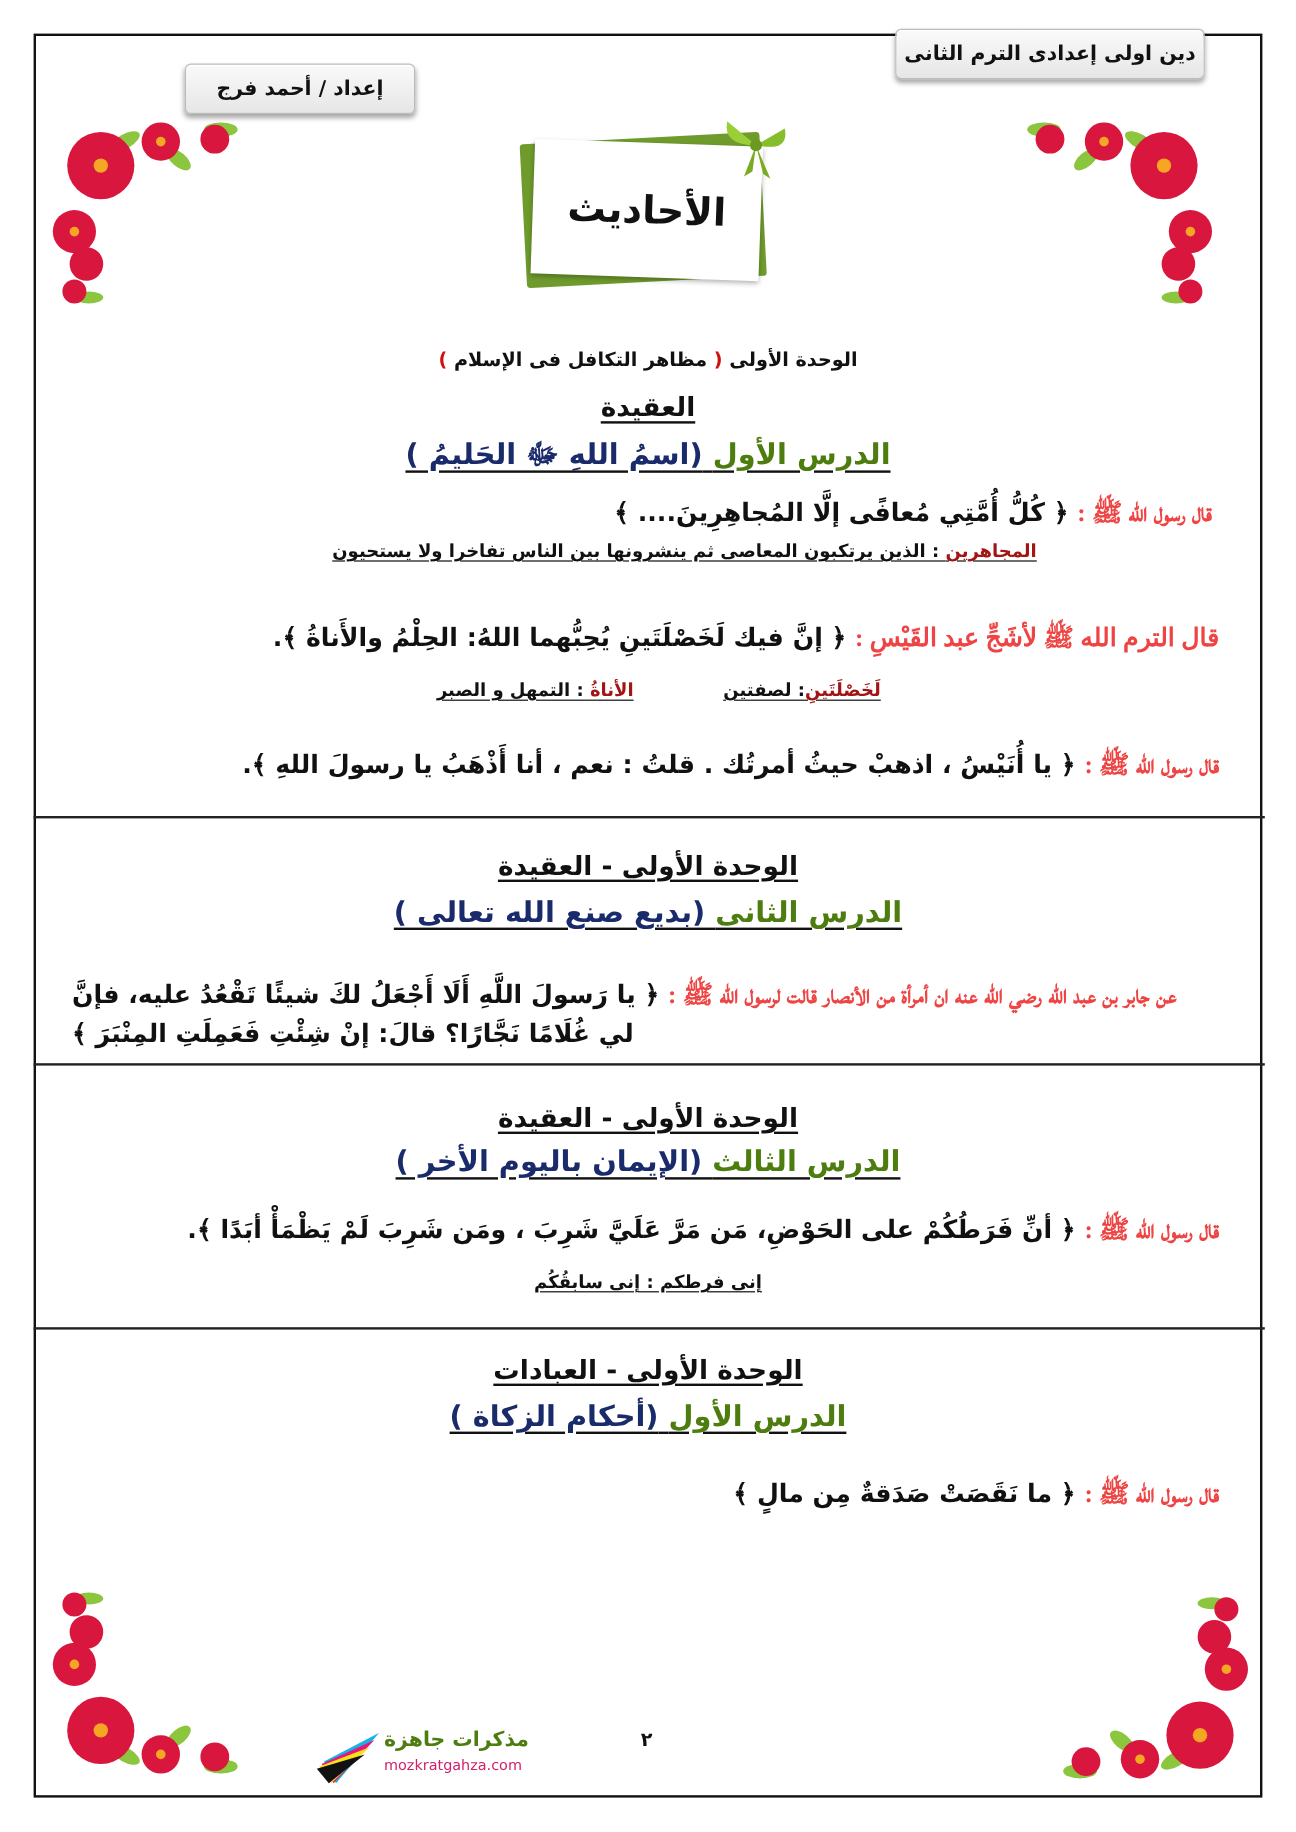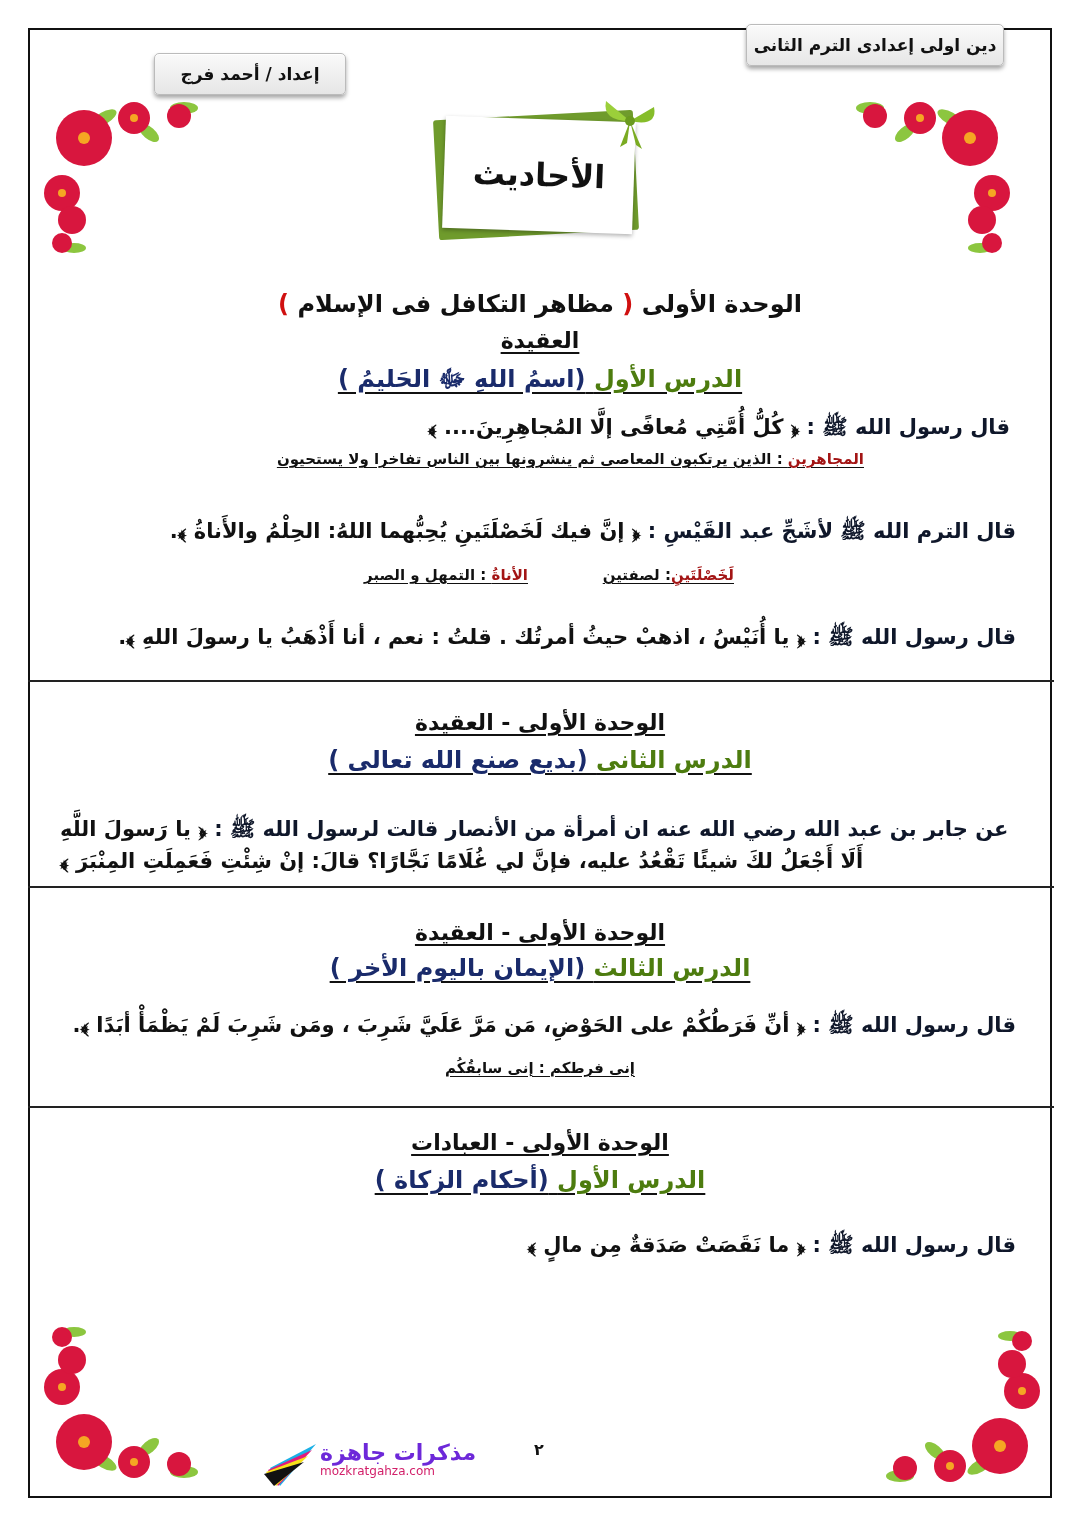--- a/index.html
+++ b/index.html
@@ -17,35 +17,35 @@
   .title-card { position:absolute; left:430px; top:105px; width:210px; height:140px; }
   .title-card .back { position:absolute; left:6px; top:10px; width:200px; height:120px;
                       background:#6f9b2c; transform:rotate(-3deg); border-radius:3px; }
   .title-card .front { position:absolute; left:14px; top:14px; width:190px; height:112px;
                        background:#fff; transform:rotate(2deg);
                        box-shadow:0 2px 4px rgba(0,0,0,.3);
                        display:flex; align-items:center; justify-content:center;
                        font-size:32px; font-weight:bold; color:#111; }
   .title-card .bow { position:absolute; left:170px; top:-14px; width:60px; height:60px; }
   .center { position:absolute; left:28px; width:1024px; text-align:center; }
-  .unit-title { font-size:24px; font-weight:bold; color:#111; }
+  .unit-title { font-size:16px; font-weight:bold; color:#111; }
   .unit-title .paren { color:#d01010; }
   .sub-title { font-size:22px; font-weight:bold; text-decoration:underline; text-underline-offset:4px; }
   .lesson { font-size:24px; font-weight:bold; text-decoration:underline; text-underline-offset:5px; }
   .lesson .lbl { color:#4d7c0f; }
   .lesson .name { color:#1a2b6b; }
   .hadith { position:absolute; right:64px; font-size:21px; font-weight:bold; color:#111; white-space:nowrap; }
-  .hadith .red { color:#0f172a; }
+  .hadith .red { color:#ef4444;font-family:Liberation Serif, serif; }
   .hadith.wrap { white-space:normal; left:60px; line-height:1.5; text-align:left; }
   .gloss { position:absolute; font-size:15px; font-weight:bold; text-decoration:underline;
            text-underline-offset:3px; white-space:nowrap; }
   .gloss .red { color:#a31515; }
   .footer-num { position:absolute; left:534px; top:1440px; font-size:16px; font-weight:bold; }
   .logo { position:absolute; left:262px; top:1440px; width:220px; height:50px; }
-  .logo .ar { position:absolute; left:58px; top:0; font-size:22px; font-weight:bold; color:#6d28d9; letter-spacing:2px; }
+  .logo .ar { position:absolute; left:58px; top:0; font-size:17px; font-weight:bold; color:#4d7c0f; letter-spacing:2px; }
   .logo .url { position:absolute; left:58px; top:24px; font-size:12px; font-weight:normal; color:#d2206a; direction:ltr; }
 </style>
 </head>
 <body>
 
 <div class="page-border"></div>
 <div class="hr" style="top:680px"></div>
 <div class="hr" style="top:886px"></div>
 <div class="hr" style="top:1106px"></div>
 

